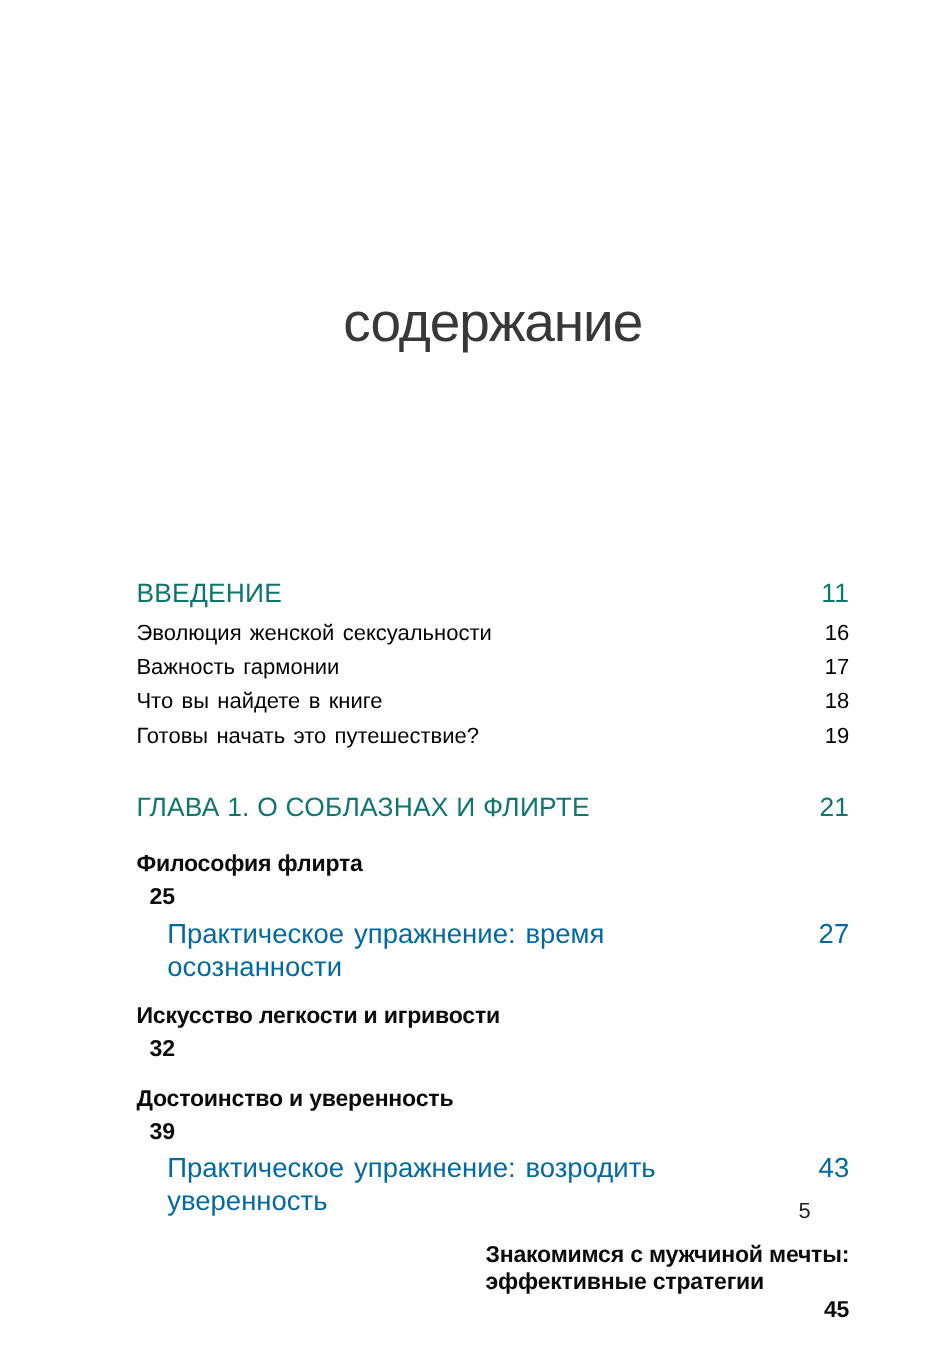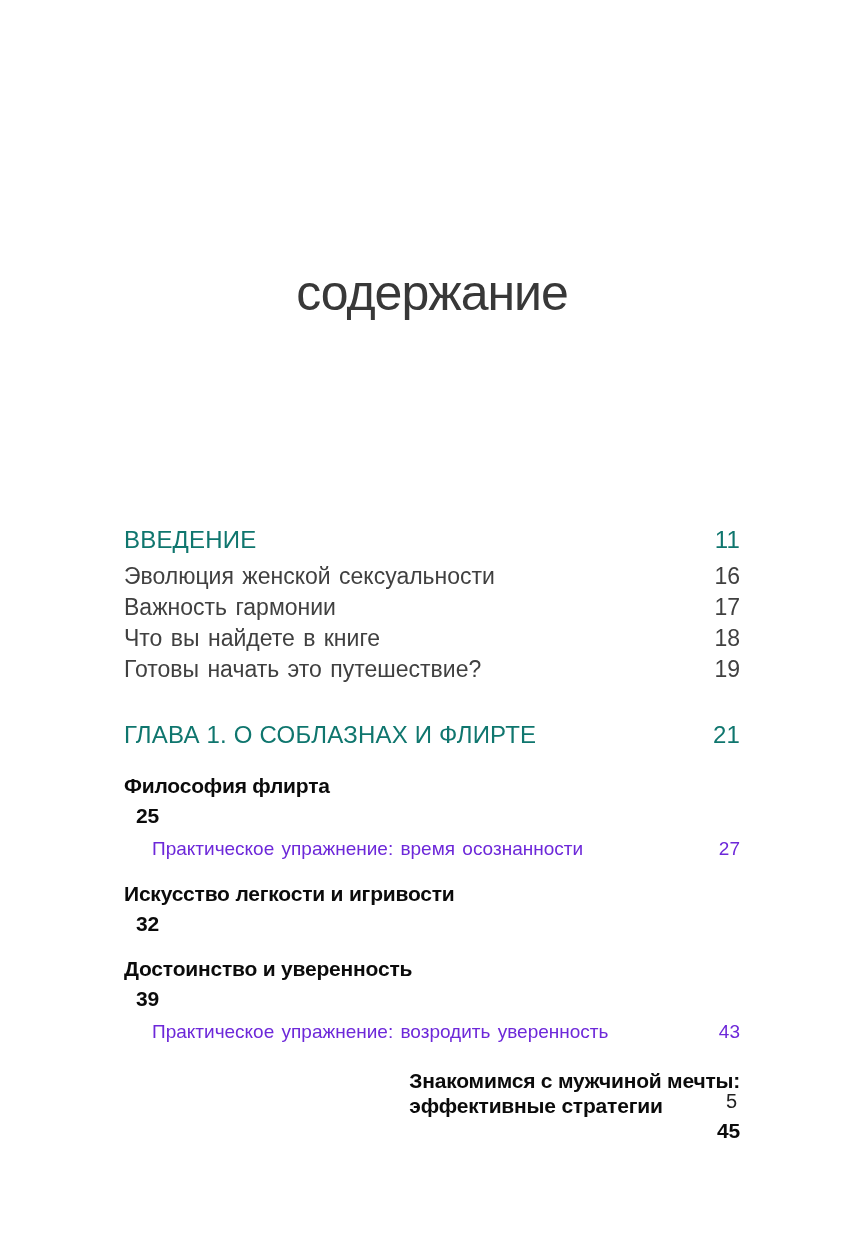--- a/index.html
+++ b/index.html
@@ -10,21 +10,21 @@
   body {
     width: 844px;
     height: 1240px;
     position: relative;
     font-family: "Liberation Sans", "DejaVu Sans", sans-serif;
     overflow: hidden;
   }
   .page {
     position: absolute;
     inset: 0;
-    padding: 268px 104px 0 124px;
+    padding: 268px 72px 0 124px;
     box-sizing: border-box;
   }
   .doc-title {
     font-size: 50px;
     font-weight: 400;
     letter-spacing: -1px;
     color: #383838;
     text-align: center;
     line-height: 1;
     margin: 0 0 206px 0;
@@ -43,32 +43,32 @@
     padding-left: 12px;
   }
   .chapter {
     font-size: 24px;
     line-height: 32px;
     letter-spacing: 0.2px;
     color: #0f766e;
     margin-bottom: 5px;
   }
   .normal {
-    font-size: 23px;
+    font-size: 20px;
     line-height: 30px;
     word-spacing: 2px;
     margin-bottom: 1px;
-    color: #404040;
+    color: #000000;
     text-align: center;
   }
   .sub {
-    font-size: 19px;
+    font-size: 25px;
     line-height: 30px;
     word-spacing: 2px;
-    color: #6d28d9;
+    color: #0369a1;
     gap: 20px;
   }
   .sub .label {
     padding-left: 28px;
   }
   .boldrow {
     font-size: 21px;
     line-height: 30px;
     font-weight: 700;
     letter-spacing: -0.2px;

